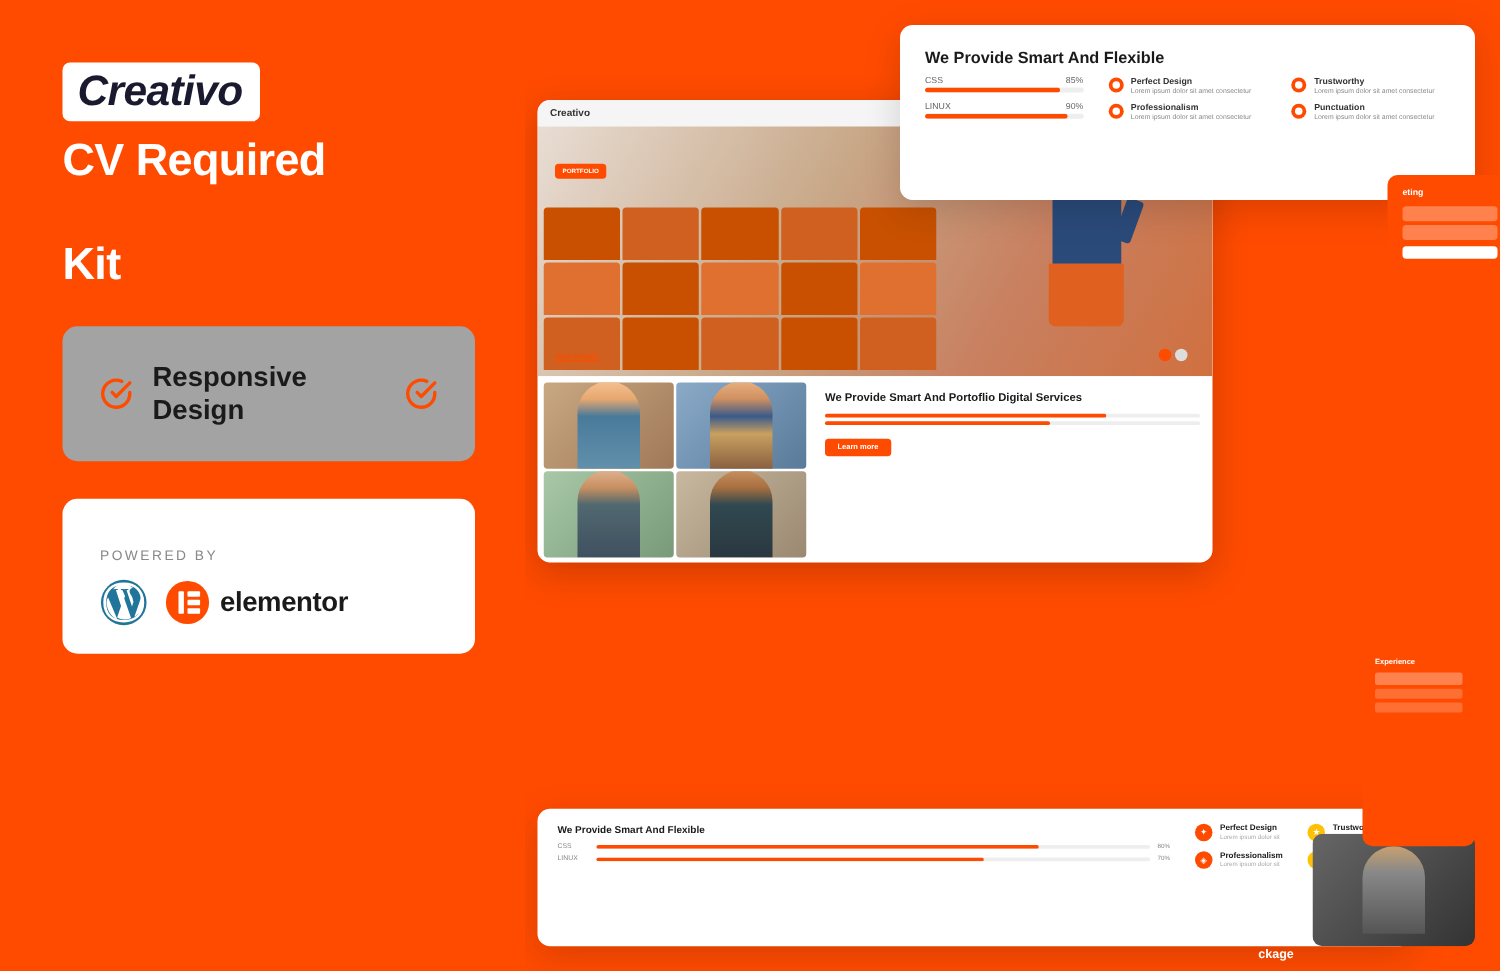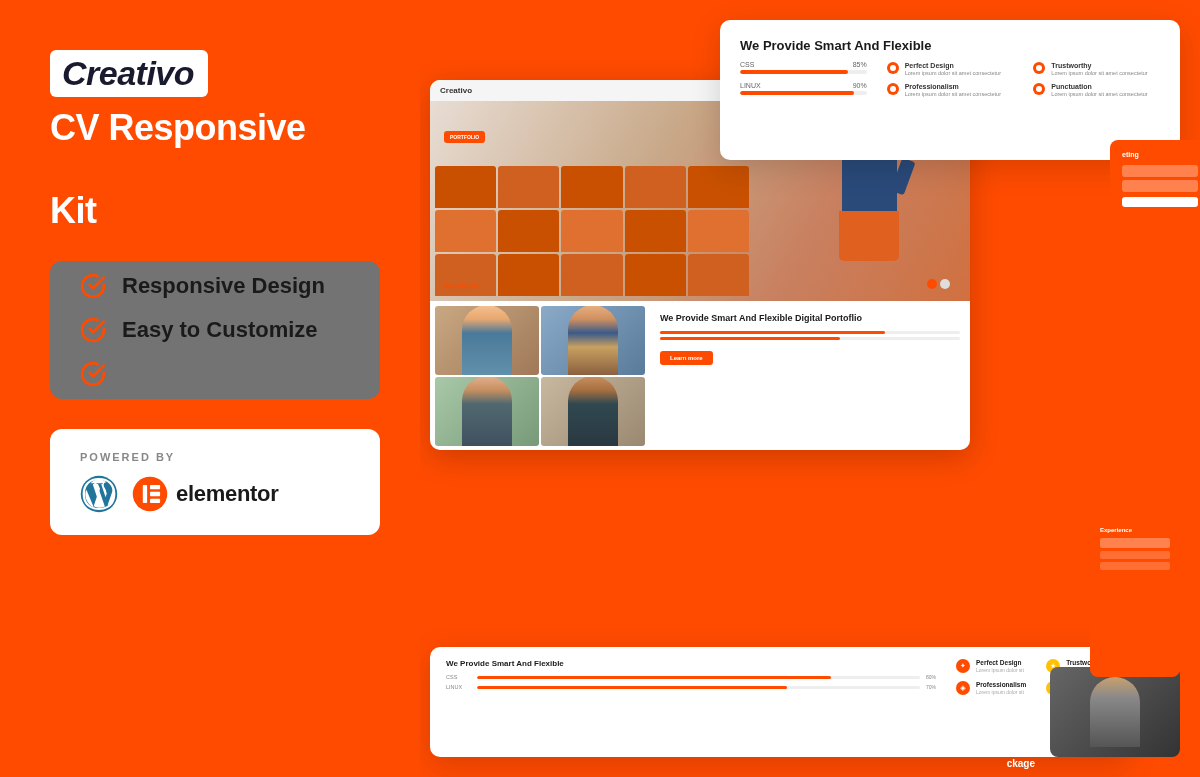--- a/index.html
+++ b/index.html
@@ -49,25 +49,24 @@
     .subtitle {
       font-size: 36px;
       font-weight: 900;
       color: white;
       line-height: 1.15;
       letter-spacing: -0.5px;
     }
 
     
     .features-card {
-      background: #737373;
+      background: #a3a3a3;
       border-radius: 12px;
-      padding: 12px 30px;
-      display: flex;
-      flex-direction: column;
+      padding: 28px 30px;
+      display: flex;
       gap: 18px;
     }
 
     .feature-item {
       display: flex;
       align-items: center;
       gap: 16px;
     }
 
     .check-icon {
@@ -85,24 +84,25 @@
 
     
     .powered-card {
       background: white;
       border-radius: 12px;
       padding: 22px 30px;
     }
 
     .powered-label {
       font-size: 11px;
-      font-weight: 700;
+      font-weight: 400;
       letter-spacing: 2px;
       color: #888;
       margin-bottom: 12px;
+      margin-top: 18px;
     }
 
     .powered-logos {
       display: flex;
       align-items: center;
       gap: 14px;
     }
 
     .wp-logo {
       width: 38px;
@@ -554,40 +554,33 @@
 </head>
 <body>
 
 <div class="left-panel">
 
   <div class="brand-title">
     <div class="brand-name-box">
       <span class="brand-name">Creativo</span>
     </div>
     <div class="subtitle">
-      <span>CV Responsive</span><br>
+      <span>CV Required</span><br>
       <br>
       <span>Kit</span>
     </div>
   </div>
 
   <div class="features-card">
     <div class="feature-item">
       <svg class="check-icon" viewBox="0 0 24 24" fill="none" stroke="#FF4B00" stroke-width="2.5" stroke-linecap="round" stroke-linejoin="round">
         <path d="M22 11.08V12a10 10 0 1 1-5.93-9.14"></path>
         <polyline points="22,4 12,14.01 9,11.01"></polyline>
       </svg>
       <span class="feature-label">Responsive Design</span>
-    </div>
-    <div class="feature-item">
-      <svg class="check-icon" viewBox="0 0 24 24" fill="none" stroke="#FF4B00" stroke-width="2.5" stroke-linecap="round" stroke-linejoin="round">
-        <path d="M22 11.08V12a10 10 0 1 1-5.93-9.14"></path>
-        <polyline points="22,4 12,14.01 9,11.01"></polyline>
-      </svg>
-      <span class="feature-label">Easy to Customize</span>
     </div>
     <div class="feature-item">
       <svg class="check-icon" viewBox="0 0 24 24" fill="none" stroke="#FF4B00" stroke-width="2.5" stroke-linecap="round" stroke-linejoin="round">
         <path d="M22 11.08V12a10 10 0 1 1-5.93-9.14"></path>
         <polyline points="22,4 12,14.01 9,11.01"></polyline>
       </svg>
     </div>
   </div>
 
   <div class="powered-card">
@@ -744,21 +737,21 @@
         </div>
         <div class="photo-cell photo-cell-3" style="position:relative;overflow:hidden;">
           <div style="position:absolute;bottom:0;left:50%;transform:translateX(-50%);width:50px;height:70px;background:linear-gradient(180deg,#e0b090 0%,#c89060 20%,#506870 40%,#405060 100%);border-radius:25px 25px 0 0;"></div>
         </div>
         <div class="photo-cell photo-cell-4" style="position:relative;overflow:hidden;">
           <div style="position:absolute;bottom:0;left:50%;transform:translateX(-50%);width:50px;height:70px;background:linear-gradient(180deg,#c89060 0%,#a87040 20%,#304850 40%,#2a3840 100%);border-radius:25px 25px 0 0;"></div>
         </div>
       </div>
 
       <div class="bottom-info">
-        <div class="bottom-title">We Provide Smart And Flexible Digital Portoflio</div>
+        <div class="bottom-title">We Provide Smart And Portoflio Digital Services</div>
         <div class="bottom-bars">
           <div class="bottom-bar-bg">
               <div class="bottom-bar-fill" style="width:75%"></div>
             </div>
           <div class="bottom-bar-bg">
               <div class="bottom-bar-fill" style="width:60%"></div>
             </div>
         </div>
         <div class="bottom-btn">Learn more</div>
       </div>

